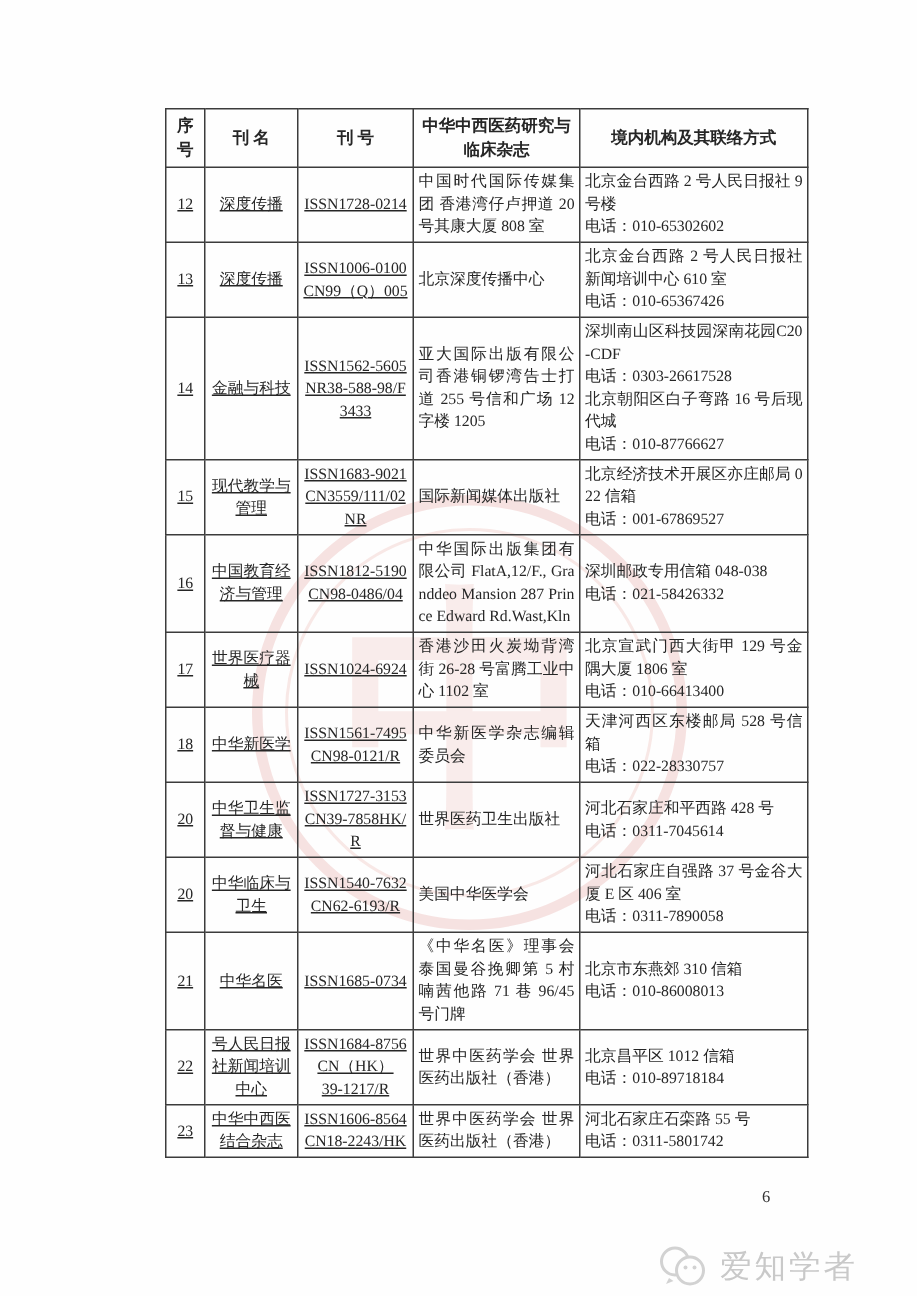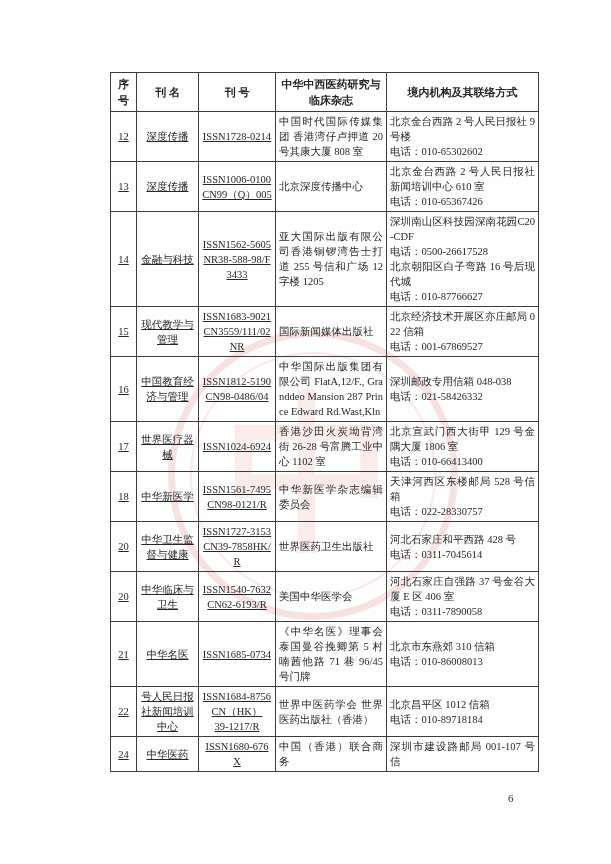--- a/index.html
+++ b/index.html
@@ -116,21 +116,21 @@
           </td>
           <td class="c-issn">
             <div>ISSN1562-5605</div>
             <div>NR38-588-98/F3433</div>
           </td>
           <td class="c-pub">
             <div>亚大国际出版有限公司香港铜锣湾告士打道 255 号信和广场 12 字楼 1205</div>
           </td>
           <td class="c-contact">
             <div>深圳南山区科技园深南花园C20-CDF</div>
-            <div>电话：0500-26617528</div>
+            <div>电话：0303-26617528</div>
             <div>北京朝阳区白子弯路 16 号后现代城</div>
             <div>电话：010-87766627</div>
           </td>
         </tr>
         <tr>
           <td class="c-num">
             <div>15</div>
           </td>
           <td class="c-name">
             <div>现代教学与管理</div>
@@ -274,34 +274,48 @@
           <td class="c-pub">
             <div>世界中医药学会 世界医药出版社（香港）</div>
           </td>
           <td class="c-contact">
             <div>北京昌平区 1012 信箱</div>
             <div>电话：010-89718184</div>
           </td>
         </tr>
         <tr>
           <td class="c-num">
-            <div>24</div>
-          </td>
-          <td class="c-name">
-            <div>中华医药</div>
-          </td>
-          <td class="c-issn">
-            <div>ISSN1680-676X</div>
-          </td>
-          <td class="c-pub">
-            <div>中国（香港）联合商务</div>
-          </td>
-          <td class="c-contact">
-            <div>深圳市建设路邮局 001-107 号信</div>
+            <div>23</div>
+          </td>
+          <td class="c-name">
+            <div>中华中西医结合杂志</div>
+          </td>
+          <td class="c-issn">
+            <div>ISSN1606-8564</div>
+            <div>CN18-2243/HK</div>
+          </td>
+          <td class="c-pub">
+            <div>世界中医药学会 世界医药出版社（香港）</div>
+          </td>
+          <td class="c-contact">
+            <div>河北石家庄石栾路 55 号</div>
+            <div>电话：0311-5801742</div>
           </td>
         </tr>
       </tbody>
   </table>
 
   <div class="page-number">6</div>
 
+  <div class="brand">
+    <span>
+      <svg width="36" height="28" viewBox="0 0 36 28">
+        <circle cx="12" cy="11" r="9" fill="none" stroke="#d2d2d2" stroke-width="2"></circle>
+        <circle cx="22" cy="17" r="9" fill="#fefefe" stroke="#d2d2d2" stroke-width="2"></circle>
+        <circle cx="19" cy="15" r="1.3" fill="#d2d2d2"></circle>
+        <circle cx="25" cy="15" r="1.3" fill="#d2d2d2"></circle>
+        <path d="M8 22 l-2 4 l5 -2 z" fill="#d2d2d2"></path>
+      </svg>
+    </span>
+    <span class="brand-name">爱知学者</span>
+  </div>
 
 </div>
 
 </body></html>

